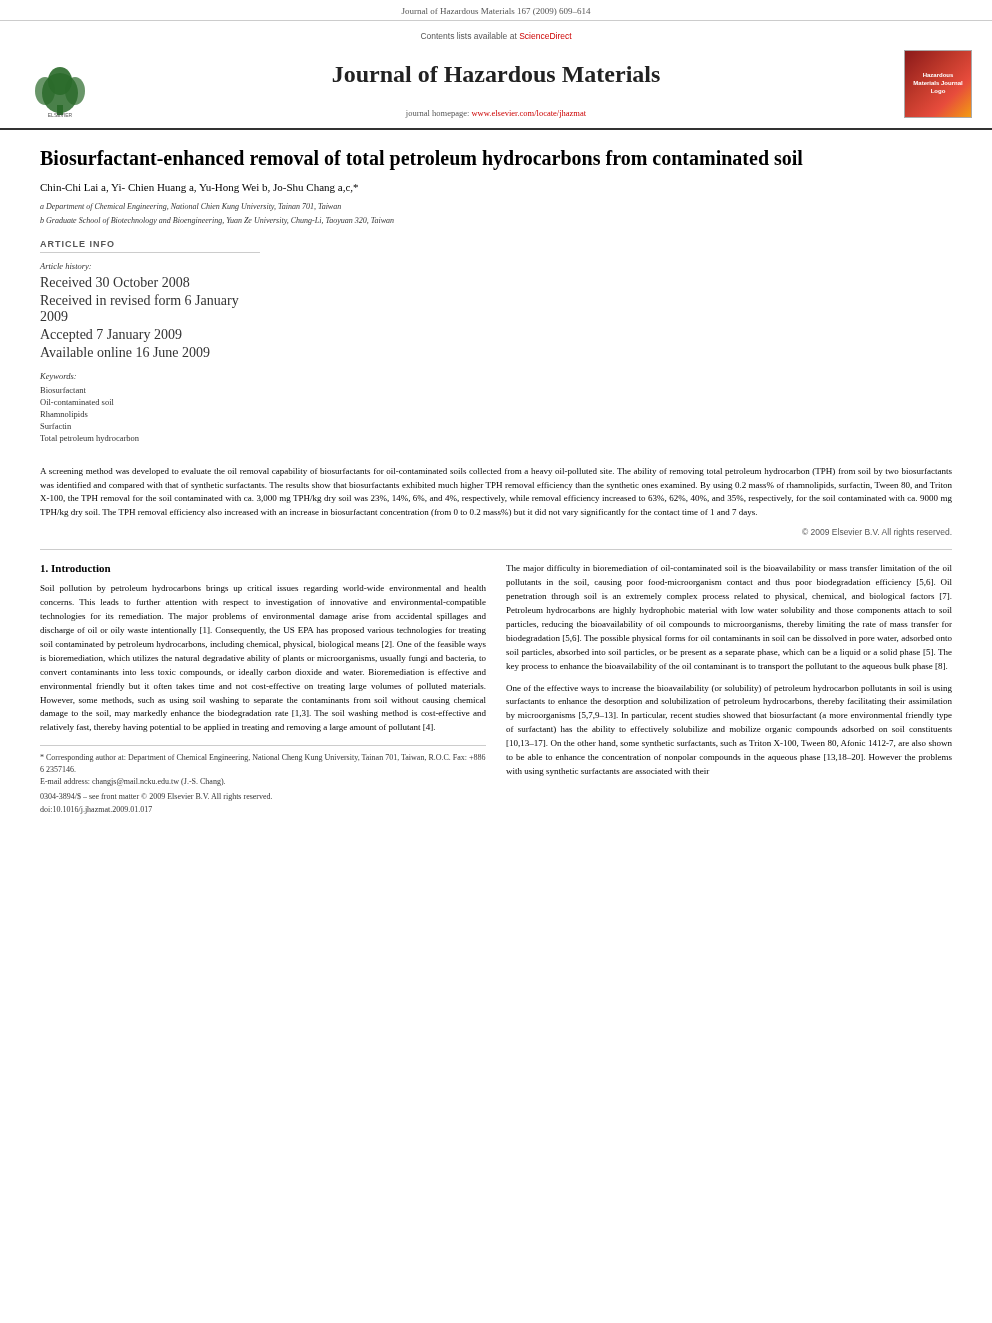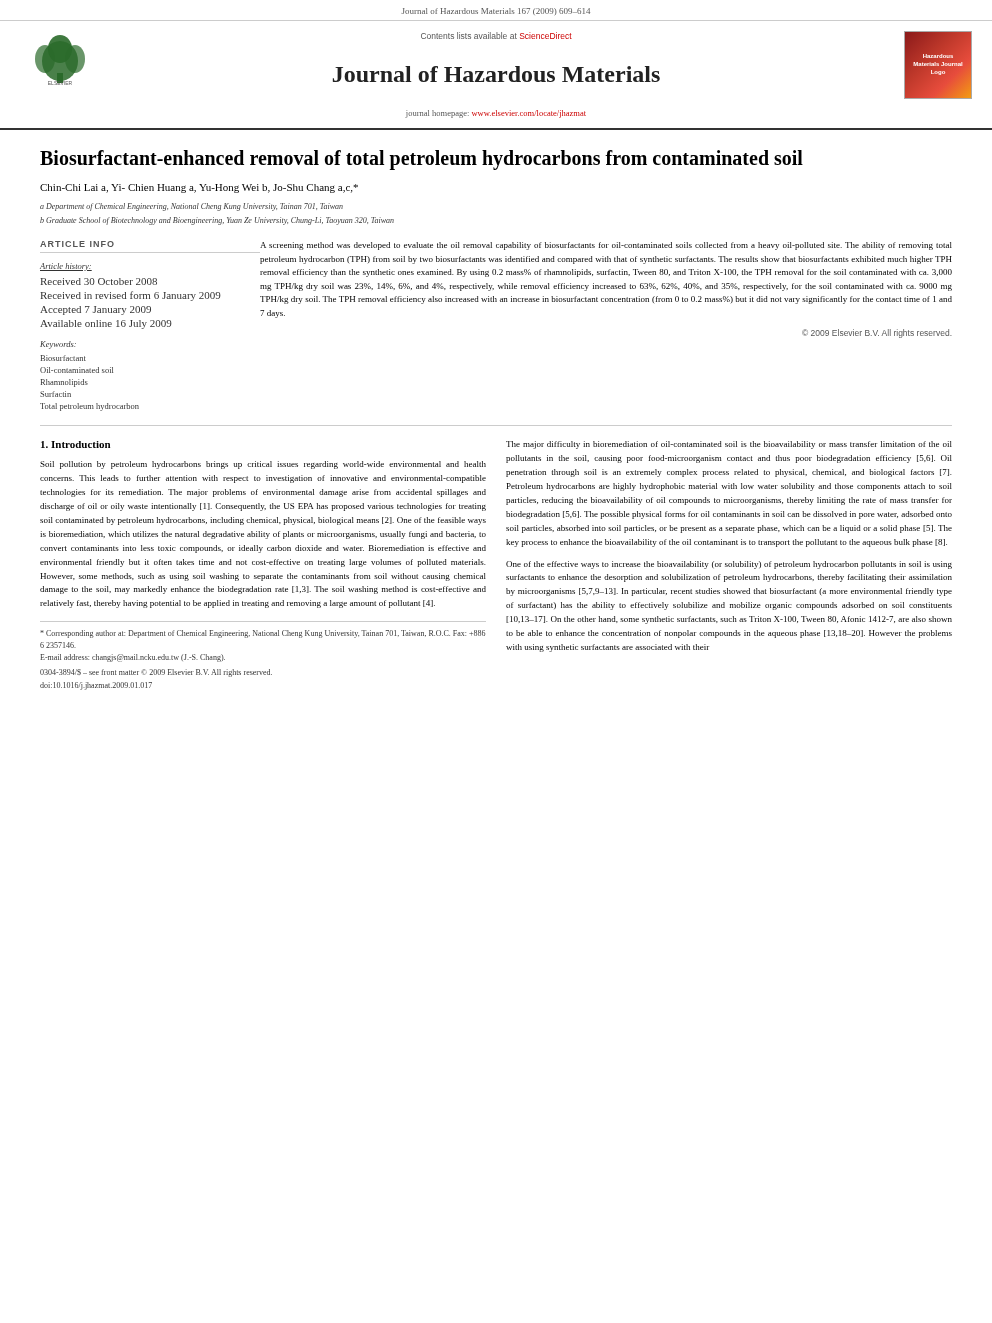--- a/index.html
+++ b/index.html
@@ -13,21 +13,21 @@
     }
     .top-bar {
       text-align: center;
       font-size: 9px;
       color: #555;
       padding: 6px 0 4px 0;
       border-bottom: 1px solid #ccc;
     }
     .header-section {
       display: flex;
-      align-items: flex-start;
+      align-items: flex-end;
       padding: 10px 20px;
       border-bottom: 2px solid #333;
       gap: 10px;
     }
     .elsevier-logo {
       width: 80px;
       flex-shrink: 0;
     }
     .elsevier-logo-inner {
       display: flex;
@@ -104,21 +104,23 @@
     .affiliations {
       font-size: 8px;
       font-style: italic;
       color: #333;
       margin-bottom: 12px;
       line-height: 1.5;
     }
     .affiliations div { margin-bottom: 2px; }
     .two-col {
       display: flex;
+      gap: 20px;
       margin-bottom: 12px;
+      flex-direction: column;
     }
     .article-info-col {
       width: 220px;
       flex-shrink: 0;
     }
     .abstract-col {
       flex: 1;
     }
     .section-label {
       font-size: 9px;
@@ -129,24 +131,23 @@
       padding-bottom: 3px;
       margin-bottom: 8px;
       text-transform: uppercase;
       font-family: Arial, sans-serif;
     }
     .article-history-label {
       font-size: 8.5px;
       font-style: italic;
       color: #333;
       margin-bottom: 4px;
-      text-decoration: underline;
     }
     .article-history-item {
-      font-size: 11px;
+      font-size: 14px;
       color: #333;
       margin-bottom: 2px;
     }
     .keywords-label {
       font-size: 8.5px;
       font-style: italic;
       color: #333;
       margin-top: 10px;
       margin-bottom: 4px;
     }
@@ -256,33 +257,33 @@
 
 <div class="main-content">
 
   <div class="article-title">Biosurfactant-enhanced removal of total petroleum hydrocarbons from contaminated soil</div>
 
   <div class="authors">
     <span>Chin-Chi Lai a, Yi- Chien Huang a, Yu-Hong Wei b, Jo-Shu Chang a,c,*</span>
   </div>
 
   <div class="affiliations">
-    <div>a Department of Chemical Engineering, National Cheng Kung University, Tainan 701, Taiwan</div>
+    <div>a Department of Chemical Engineering, National Chien Kung University, Tainan 701, Taiwan</div>
     <div>b Graduate School of Biotechnology and Bioengineering, Yuan Ze University, Chung-Li, Taoyuan 320, Taiwan</div>
   </div>
 
   <div class="two-col">
 
     <div class="article-info-col">
       <div class="section-label">ARTICLE INFO</div>
       <div class="article-history-label">Article history:</div>
       <div class="article-history-item">Received 30 October 2008</div>
       <div class="article-history-item">Received in revised form 6 January 2009</div>
       <div class="article-history-item">Accepted 7 January 2009</div>
-      <div class="article-history-item">Available online 16 July 2009</div>
+      <div class="article-history-item">Available online 16 June 2009</div>
       <div class="keywords-label">Keywords:</div>
       <div class="keyword-item">Biosurfactant</div>
       <div class="keyword-item">Oil-contaminated soil</div>
       <div class="keyword-item">Rhamnolipids</div>
       <div class="keyword-item">Surfactin</div>
       <div class="keyword-item">Total petroleum hydrocarbon</div>
     </div>
 
     <div class="abstract-col">
       <div class="abstract-text">A screening method was developed to evaluate the oil removal capability of biosurfactants for oil-contaminated soils collected from a heavy oil-polluted site. The ability of removing total petroleum hydrocarbon (TPH) from soil by two biosurfactants was identified and compared with that of synthetic surfactants. The results show that biosurfactants exhibited much higher TPH removal efficiency than the synthetic ones examined. By using 0.2 mass% of rhamnolipids, surfactin, Tween 80, and Triton X-100, the TPH removal for the soil contaminated with ca. 3,000 mg TPH/kg dry soil was 23%, 14%, 6%, and 4%, respectively, while removal efficiency increased to 63%, 62%, 40%, and 35%, respectively, for the soil contaminated with ca. 9000 mg TPH/kg dry soil. The TPH removal efficiency also increased with an increase in biosurfactant concentration (from 0 to 0.2 mass%) but it did not vary significantly for the contact time of 1 and 7 days.</div>

